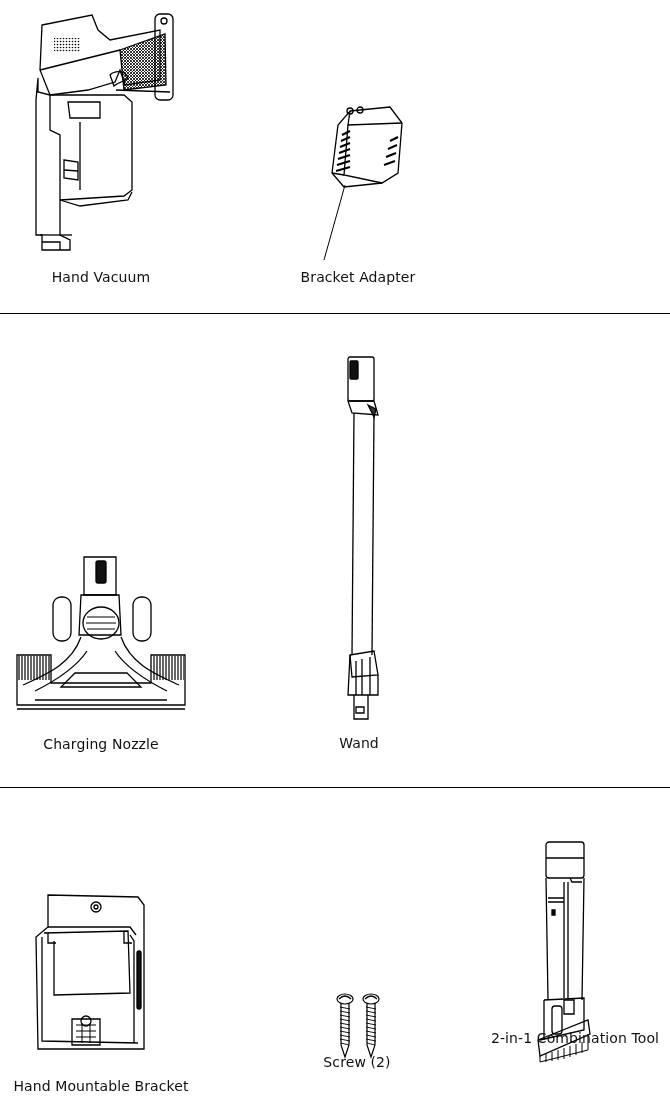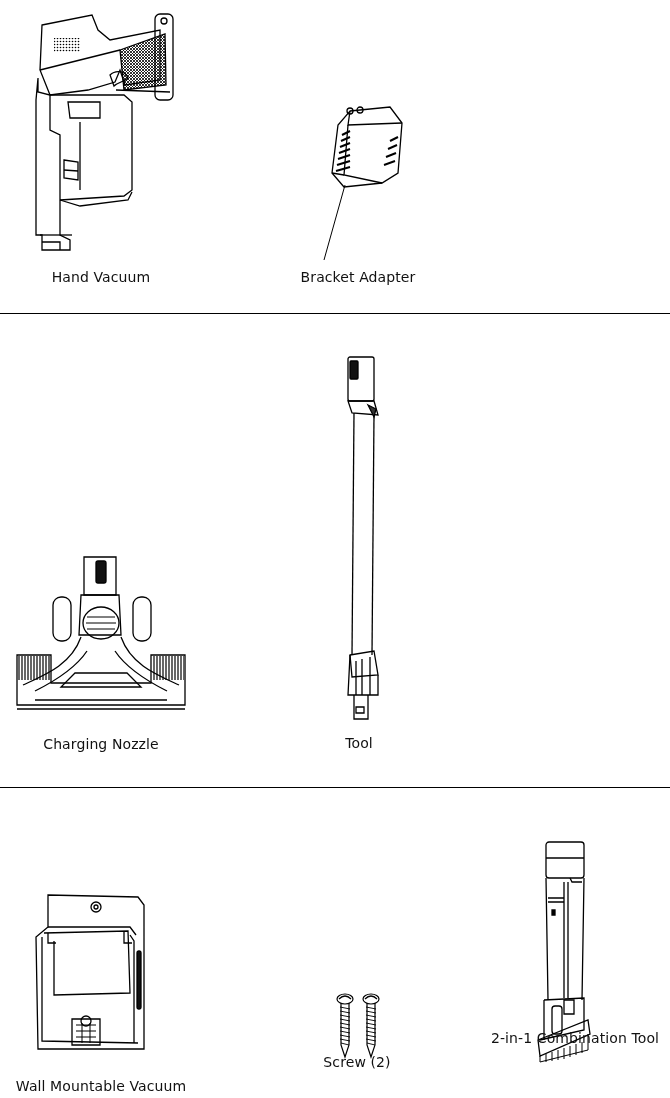--- a/index.html
+++ b/index.html
@@ -125,21 +125,21 @@
       <path d="M28 50 L36 54 L34 62 Z" fill="#333"></path>
       <path d="M14 58 L12 300"></path>
       <path d="M34 60 L32 300"></path>
       <path d="M10 300 L34 296 L38 320 L12 322 Z"></path>
       <path d="M10 300 L8 340 L38 340 L38 320"></path>
       <path d="M16 306 L16 340 M22 304 L22 340 M30 302 L30 340"></path>
       <path d="M14 340 L14 364 L28 364 L28 340"></path>
       <rect x="16" y="352" width="8" height="6"></rect>
     </g>
   </svg>
-  <div class="label" style="left:359px;top:735px">Tool</div>
+  <div class="label" style="left:359px;top:735px">Wand</div>
 </div>
 
 <div class="divider" style="top:787px"></div>
 
 <div>
 
   <svg class="abs" style="left:34px;top:891px" width="112" height="160" viewBox="0 0 112 160">
     <g fill="none" stroke="#000" stroke-width="1.3">
       <path d="M14 4 L104 6 L110 14 L110 158 L4 158 L2 46 L14 36 Z"></path>
       <path d="M14 36 L96 36 L102 44"></path>
@@ -149,21 +149,21 @@
       <path d="M14 42 L14 52 L22 52"></path>
       <path d="M90 40 L90 52 L98 52"></path>
       <path d="M96 44 L100 50 L100 152"></path>
       <rect x="103" y="60" width="4" height="58" rx="2" fill="#111"></rect>
       <path d="M8 46 L8 150 L104 152"></path>
       <rect x="38" y="128" width="28" height="26"></rect>
       <path d="M42 134 L62 134 M42 140 L62 140 M42 146 L62 146 M48 132 L48 152 M56 132 L56 152" stroke-width="1"></path>
       <circle cx="52" cy="130" r="5"></circle>
     </g>
   </svg>
-  <div class="label" style="left:101px;top:1078px">Wall Mountable Vacuum</div>
+  <div class="label" style="left:101px;top:1078px">Hand Mountable Bracket</div>
 
   <svg class="abs" style="left:333px;top:993px" width="50" height="70" viewBox="0 0 50 70">
     <g fill="none" stroke="#000" stroke-width="1.2">
       <g id="screw1">
         <ellipse cx="12" cy="6" rx="8" ry="5"></ellipse>
         <path d="M6 6 Q12 0 18 6"></path>
         <path d="M8 10 L8 52 L12 64 L16 52 L16 10"></path>
         <path d="M7 14 L17 16 M7 18 L17 20 M7 22 L17 24 M7 26 L17 28 M7 30 L17 32 M7 34 L17 36 M7 38 L17 40 M7 42 L17 44 M7 46 L17 48 M8 50 L16 52" stroke-width="0.9"></path>
       </g>
       <g transform="translate(26,0)">

